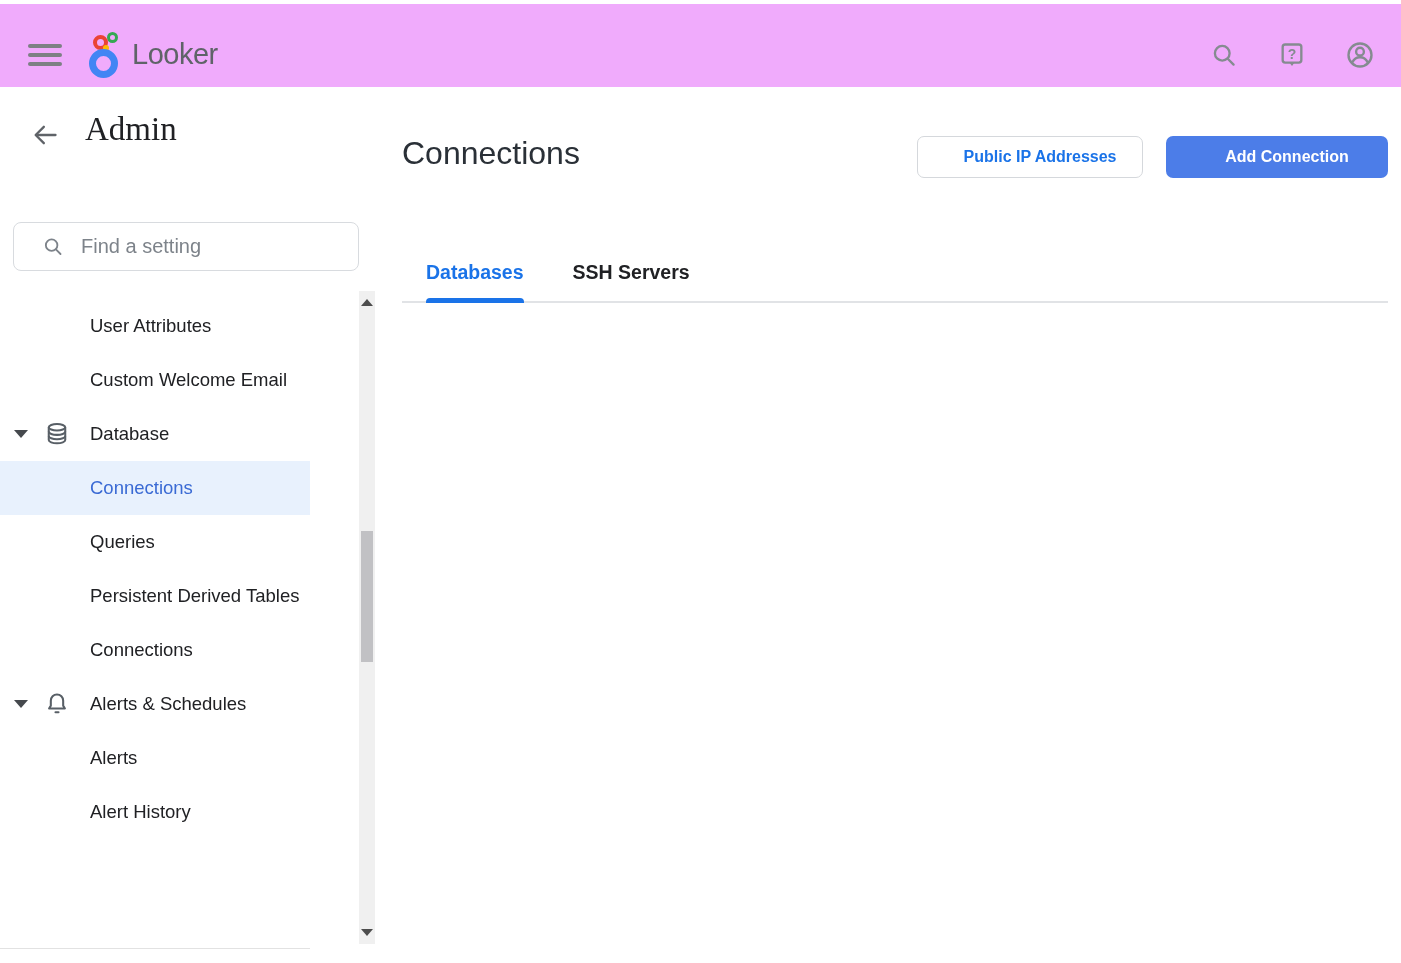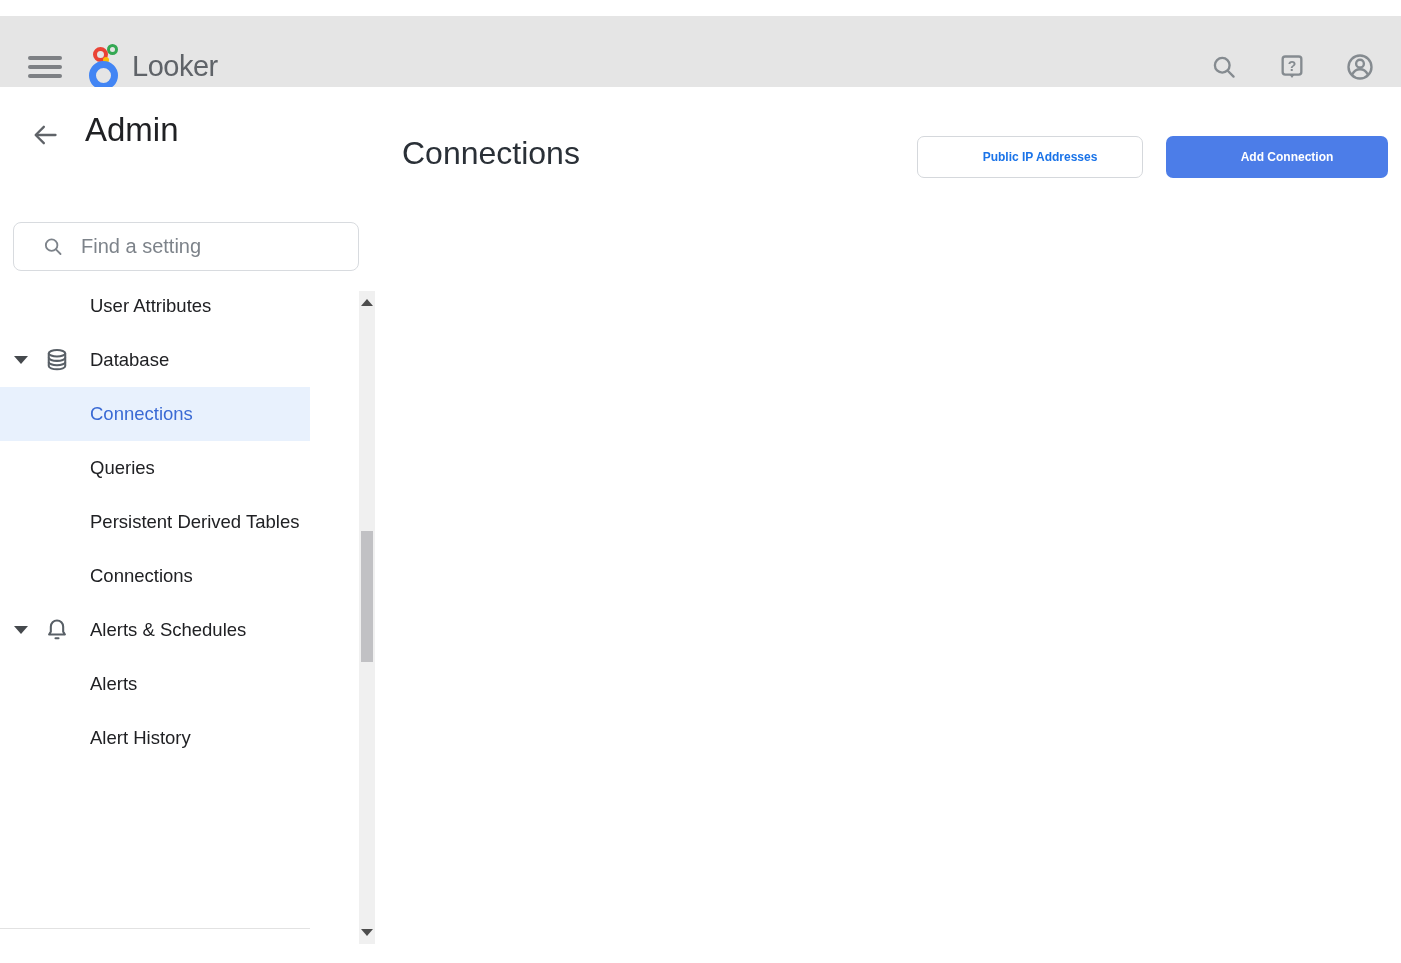--- a/index.html
+++ b/index.html
@@ -3,22 +3,22 @@
 <meta charset="utf-8">
 <style>
   * { margin:0; padding:0; box-sizing:border-box; }
   html,body { width:1401px; height:963px; }
   body {
     position:relative; overflow:hidden; background:#ffffff;
     font-family:"Liberation Sans", sans-serif; color:#202124;
   }
 
   
-  .topbar { position:absolute; top:16px; left:0; width:1401px; height:102px;
-            background:#e5e5e5; border-bottom:1px solid #e8e8e8; }
+  .topbar { position:absolute; top:4px; left:0; width:1401px; height:102px;
+            background:#f0abfc; border-bottom:1px solid #e8e8e8; }
   .menu-btn { position:absolute; left:28px; top:50%; transform:translateY(-50%);
               width:34px; height:22px; display:flex; flex-direction:column;
               justify-content:space-between; cursor:pointer; }
   .menu-btn span { display:block; width:34px; height:4px; background:#7d8084; border-radius:2px; }
 
   .brand { position:absolute; left:88px; top:50%; transform:translateY(-50%);
            display:flex; align-items:center; gap:10px; cursor:pointer; }
   .logo { position:relative; width:34px; height:46px; }
   .logo .ring-blue  { position:absolute; left:1px; top:17px; width:29px; height:29px;
                       border:7.5px solid #4285f4; border-radius:50%; }
@@ -32,31 +32,31 @@
 
   .topbar-right { position:absolute; right:26px; top:50%; transform:translateY(-50%);
                   display:flex; align-items:center; gap:38px; }
   .icon-btn { width:30px; height:30px; display:flex; align-items:center;
               justify-content:center; cursor:pointer; }
 
   
   .sidebar { position:absolute; left:0; top:87px; width:375px; height:876px; background:#fff; }
   .admin-header { position:absolute; left:0; top:0; width:375px; height:70px; }
   .back-btn { position:absolute; left:31px; top:34px; width:28px; height:28px; cursor:pointer; }
-  .admin-title { position:absolute; left:85px; top:24px; font-size:33px; color:#202124; }
+  .admin-title { position:absolute; left:85px; top:24px; font-size:33px; color:#202124;font-family:Liberation Serif, serif; }
 
   .search-box { position:absolute; left:13px; top:135px; width:346px; height:49px;
                 border:1px solid #d8dbdf; border-radius:8px; background:#fff;
                 display:flex; align-items:center; padding-left:28px; gap:17px; }
   .search-box input { border:none; outline:none; flex:1; font-size:20px;
                       font-family:"Liberation Sans", sans-serif; color:#202124;
                       background:transparent; padding-right:12px; }
   .search-box input::placeholder { color:#7d838a; }
 
-  .nav { position:absolute; left:0; top:192px; width:310px; height:650px;
+  .nav { position:absolute; left:0; top:212px; width:310px; height:650px;
          border-bottom:1px solid #e2e2e2; overflow:hidden; }
   .nav-row { position:relative; width:375px; height:54px; display:flex;
              align-items:center; cursor:pointer; }
   .nav-row .label { margin-left:90px; font-size:18.5px; color:#202124; white-space:nowrap; }
   .nav-row.selected { width:355px; background:#e8f1fd; border-radius:0 27px 27px 0; }
   .nav-row.selected .label { color:#3a6ad4; }
   .caret { position:absolute; left:14px; top:50%; transform:translateY(-50%);
            width:0; height:0; border-left:7px solid transparent;
            border-right:7px solid transparent; border-top:8px solid #45494d; }
   .sec-icon { position:absolute; left:44px; top:50%; transform:translateY(-50%);
@@ -72,21 +72,21 @@
                    border-left:6px solid transparent; border-right:6px solid transparent;
                    border-top:7px solid #4d4d4d; cursor:pointer; }
   .sb-thumb { position:absolute; top:240px; left:2px; width:12px; height:131px;
               background:#c1c1c4; cursor:grab; }
 
   
   .main { position:absolute; left:375px; top:87px; width:1026px; height:876px; background:#fff; }
   .page-title { position:absolute; left:27px; top:48px; font-size:32px; color:#2a3037; }
 
   .actions { position:absolute; top:49px; right:13px; display:flex; gap:23px; }
-  .btn { height:42px; border-radius:7px; font-size:12px; font-weight:bold;
+  .btn { height:42px; border-radius:7px; font-size:16px; font-weight:bold;
          font-family:"Liberation Sans", sans-serif; cursor:pointer;
          display:flex; align-items:center; justify-content:center;padding-left:20px; }
   .btn-outline { width:226px; background:#fff; border:1px solid #d5d8dc; color:#1a73e8; }
   .btn-primary { width:222px; background:#4c7de8; border:none; color:#ffffff; }
 
   .tabs { position:absolute; left:27px; top:156px; width:986px; height:60px;
           border-bottom:2px solid #e1e3e6; display:flex; }
   .tab { position:relative; height:100%; display:flex; align-items:center;
          font-size:19.5px; font-weight:bold; color:#202124; cursor:pointer; }
   .tab-databases { margin-left:24px; }
@@ -158,20 +158,23 @@
     <svg width="25" height="25" viewBox="0 0 24 24" fill="none" stroke="#7d838a" stroke-width="2" stroke-linecap="round">
       <circle cx="10.5" cy="10.5" r="6.3"></circle>
         <line x1="15.2" y1="15.2" x2="20.2" y2="20.2"></line>
     </svg>
     <input type="text" value="" placeholder="Find a setting" style="">
   </div>
 
   <div class="nav">
     <div class="nav-row">
       <span class="label">User Attributes</span>
+    </div>
+    <div class="nav-row">
+      <span class="label">Custom Welcome Email</span>
     </div>
 
     <div class="nav-row">
       <span class="caret"></span>
       <span class="sec-icon">
         <svg width="26" height="26" viewBox="0 0 24 24" fill="none" stroke="#585f66" stroke-width="1.9">
           <ellipse cx="12" cy="5.8" rx="7.6" ry="3"></ellipse>
           <path d="M4.4 5.8 V17.6 c0 1.7 3.4 3 7.6 3 s7.6-1.3 7.6-3 V5.8"></path>
           <path d="M4.4 9.8 c0 1.7 3.4 3 7.6 3 s7.6-1.3 7.6-3"></path>
           <path d="M4.4 13.8 c0 1.7 3.4 3 7.6 3 s7.6-1.3 7.6-3"></path>
@@ -220,15 +223,19 @@
 </div>
 
 <div class="main">
   <div class="page-title">Connections</div>
 
   <div class="actions">
     <button class="btn btn-outline">Public IP Addresses</button>
     <button class="btn btn-primary">Add Connection</button>
   </div>
 
+  <div class="tabs">
+    <div class="tab tab-databases active">Databases</div>
+    <div class="tab tab-ssh">SSH Servers</div>
+  </div>
 
   <div class="content-empty"></div>
 </div>
 
 </body></html>

